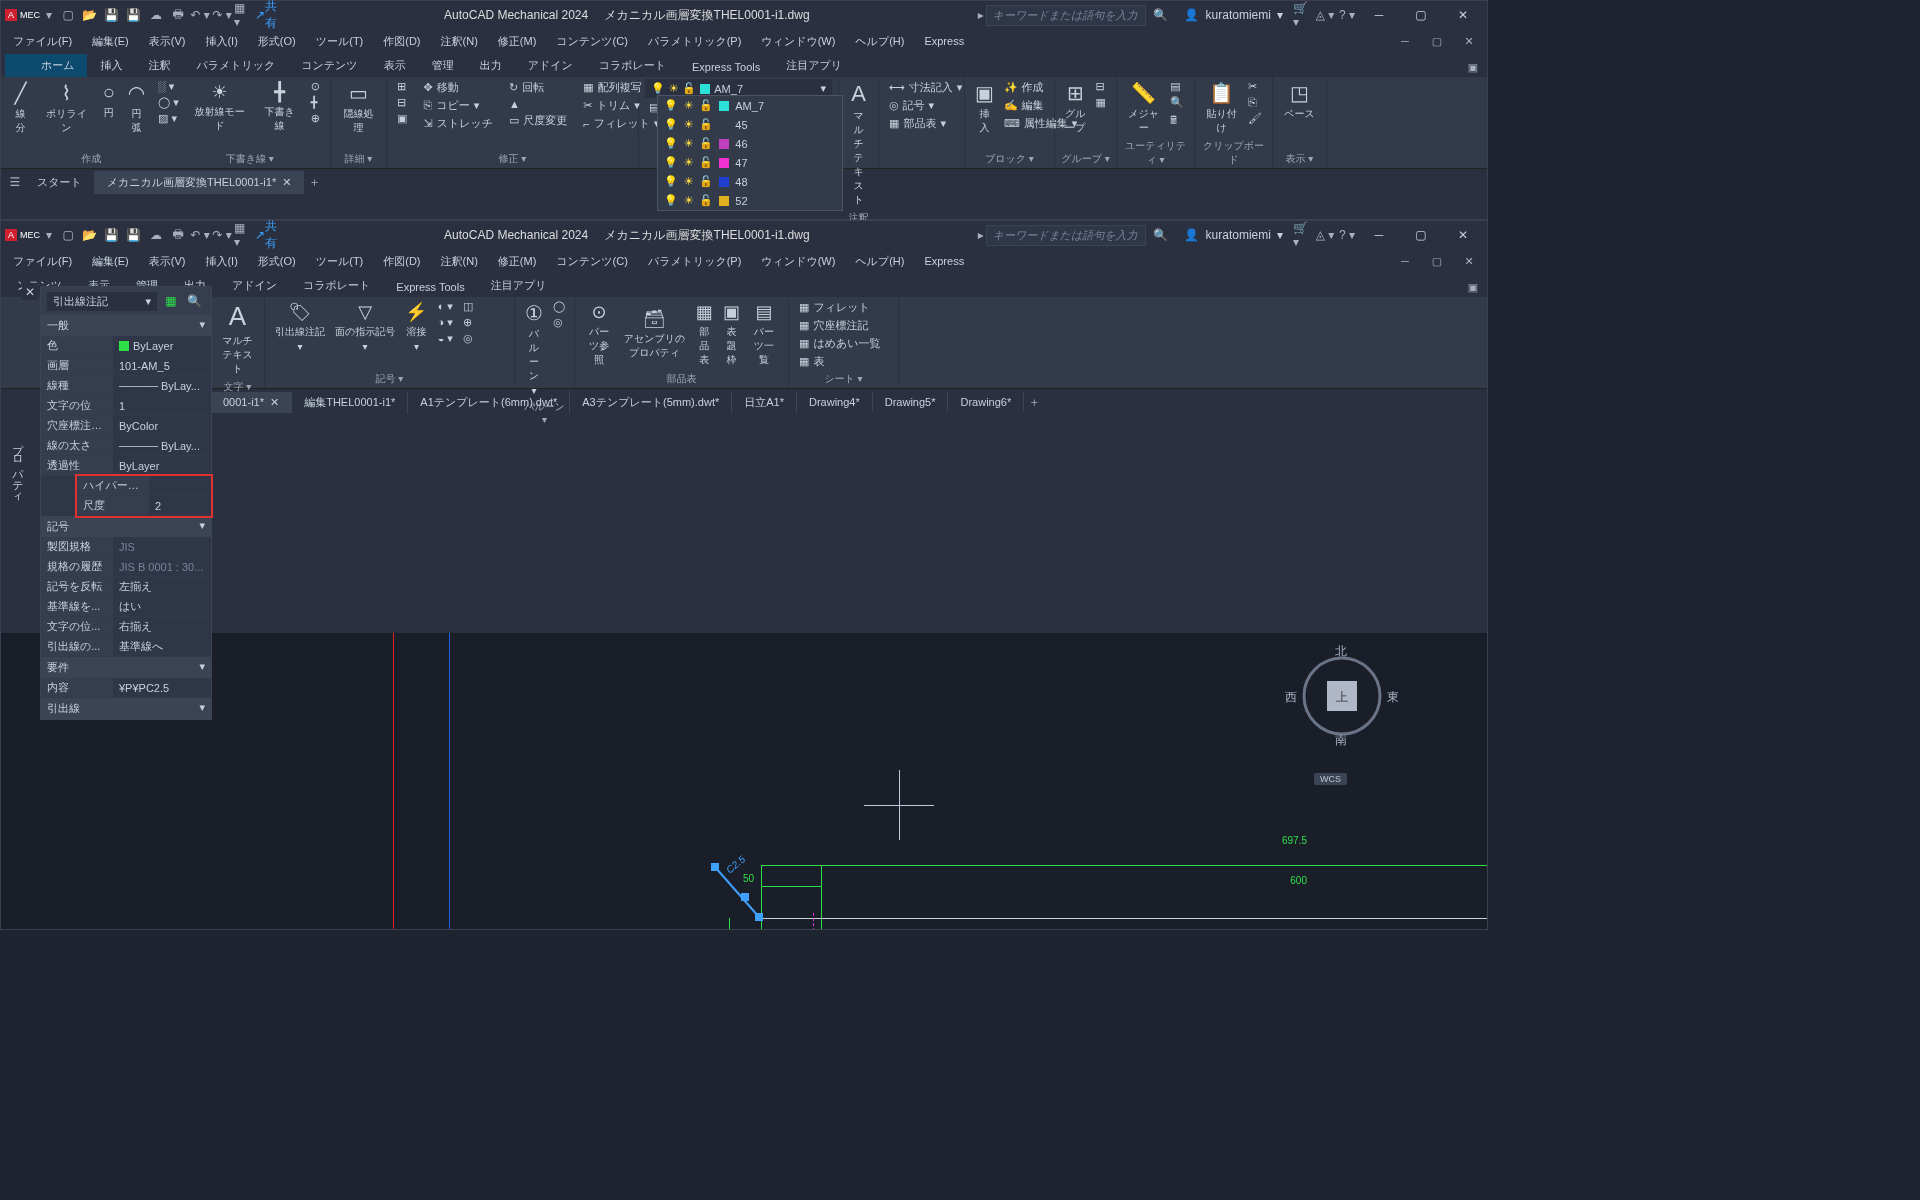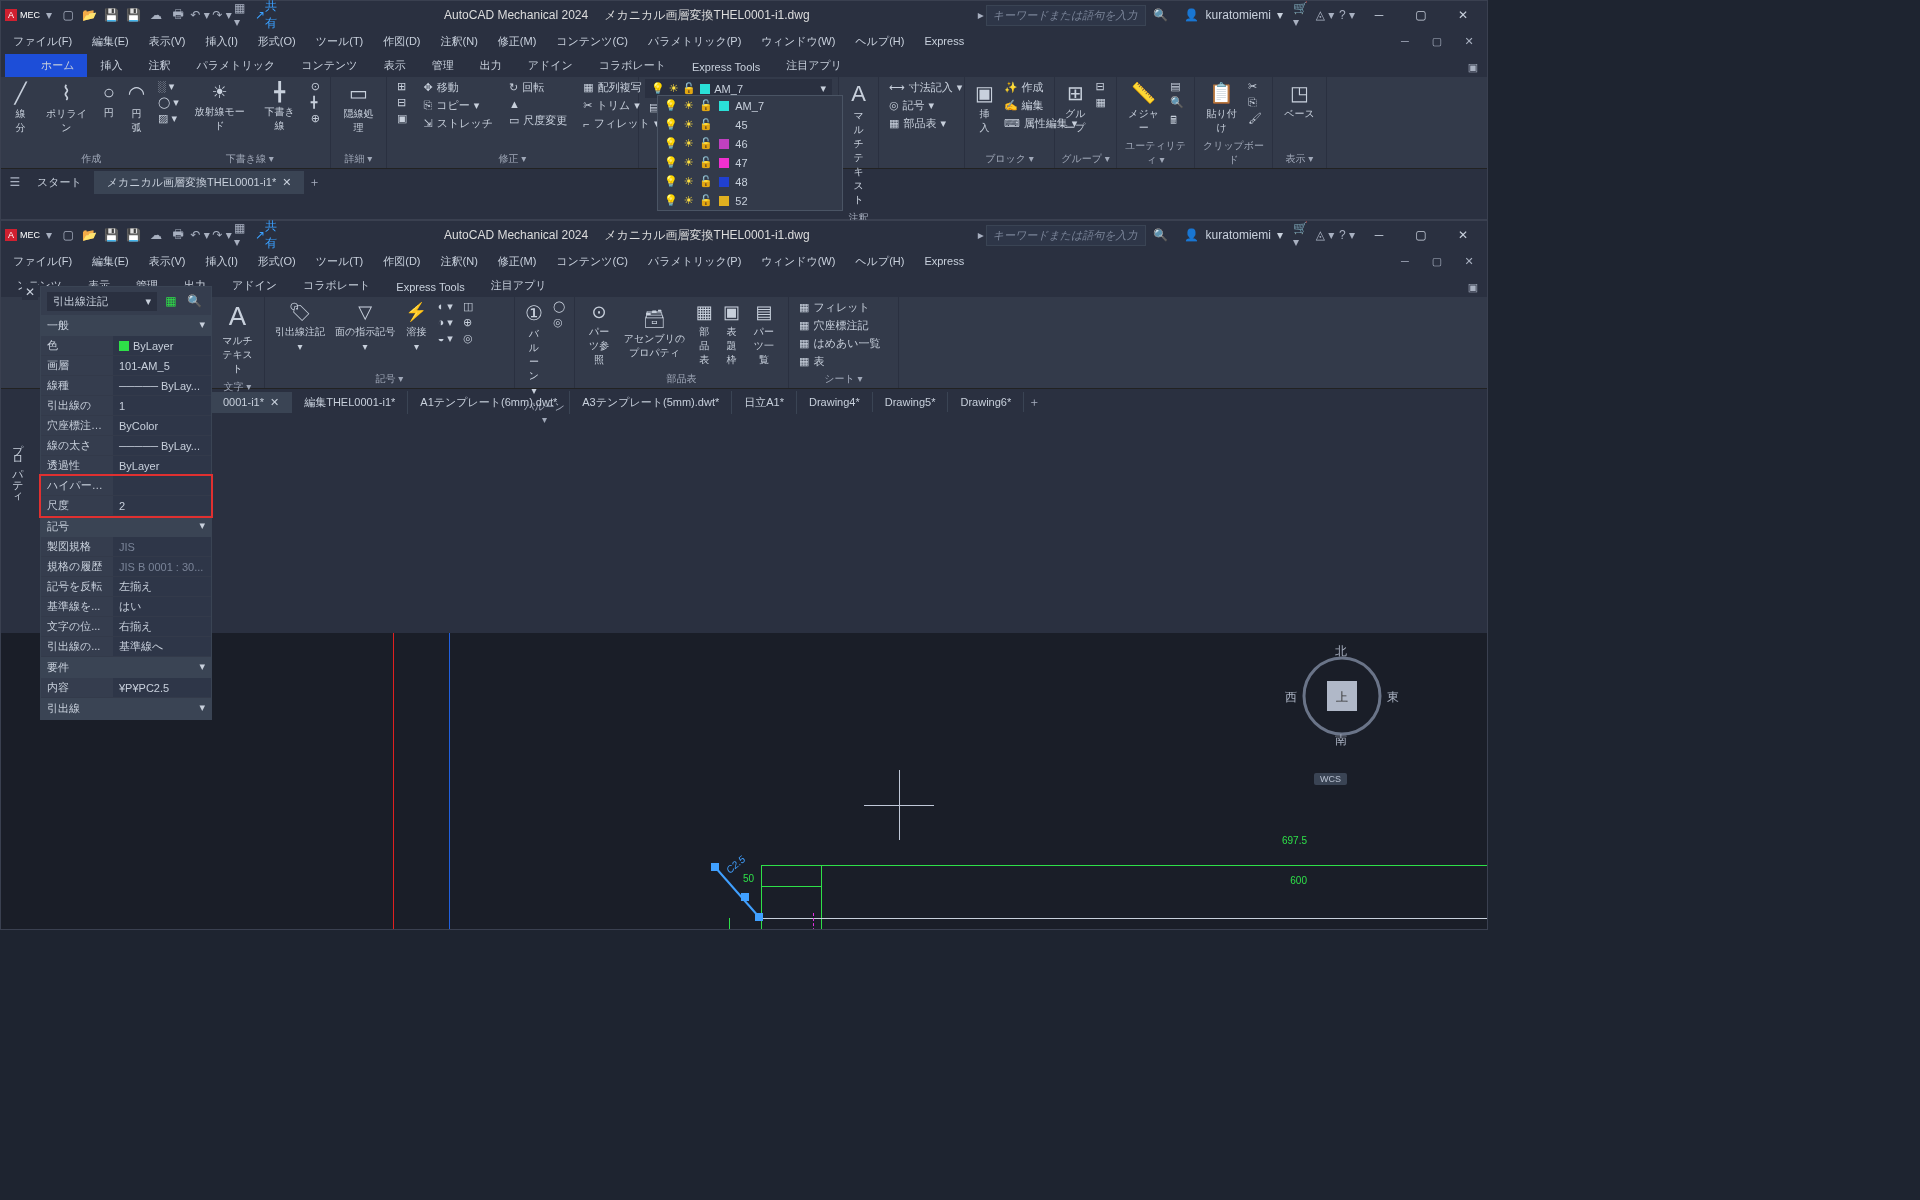--- a/index.html
+++ b/index.html
@@ -18,21 +18,21 @@
 .title-file { color: #ddd; }
 .search-box { background: #2e3648; border: 1px solid #3a4454; padding: 2px 6px; width: 160px; color: #7a8498; font-size: 11px; font-style: italic; display: flex; align-items: center; gap: 4px; }
 .win-btn { width: 40px; height: 28px; display: inline-flex; align-items: center; justify-content: center; color: #c8d0dc; cursor: pointer; }
 .user-area { display: flex; align-items: center; gap: 6px; margin: 0 8px; }
 
 .menubar { height: 24px; display: flex; align-items: center; padding: 0 8px; gap: 12px; background: #2a3040; font-size: 11px; }
 .menu-item { padding: 2px 4px; cursor: pointer; color: #c8d0dc; }
 
 .ribbon-tabs { height: 24px; display: flex; align-items: flex-end; padding: 0 4px; gap: 2px; background: #2a3040; font-size: 11px; }
 .rtab { padding: 4px 12px; cursor: pointer; color: #c8d0dc; }
-.rtab.active { background: #1d4ed8; padding-left: 36px; }
+.rtab.active { background: #0c4a6e; padding-left: 36px; }
 
 .ribbon { height: 92px; background: #333a4a; display: flex; align-items: stretch; border-bottom: 1px solid #222; }
 .rgroup { border-right: 1px solid #2a3040; padding: 2px 6px; display: flex; flex-direction: column; justify-content: space-between; }
 .rgroup-label { text-align: center; font-size: 10px; color: #a0a8b8; padding-top: 2px; }
 .rbtn { display: inline-flex; flex-direction: column; align-items: center; justify-content: center; padding: 2px 4px; cursor: pointer; color: #c8d0dc; font-size: 10px; gap: 2px; text-align: center; }
 .rbtn-row { display: flex; align-items: center; gap: 4px; padding: 1px 4px; cursor: pointer; font-size: 11px; white-space: nowrap; }
 
 .doc-tabs { height: 26px; display: flex; align-items: center; background: #2a3040; padding: 0 4px; gap: 0; }
 .dtab { padding: 4px 12px; cursor: pointer; font-size: 11px; color: #c8d0dc; border-right: 1px solid #3a4454; display: flex; align-items: center; gap: 6px; }
 .dtab.active { background: #3a4454; }
@@ -45,21 +45,21 @@
 .layer-sw { width: 10px; height: 10px; }
 
 
 .props-panel { position: absolute; left: 40px; top: 286px; width: 172px; background: #2e3648; border: 1px solid #3a4454; z-index: 30; }
 .props-hdr { display: flex; align-items: center; padding: 4px 6px; gap: 4px; background: #353d4e; }
 .props-sel { flex: 1; padding: 2px 6px; background: #2a3040; font-size: 11px; display: flex; justify-content: space-between; align-items: center; }
 .props-sec-hdr { background: #3a4454; padding: 3px 6px; font-size: 11px; display: flex; justify-content: space-between; }
 .props-row { display: flex; font-size: 11px; border-bottom: 1px solid #333a4a; }
 .props-key { width: 72px; padding: 2px 6px; color: #c8d0dc; background: #353d4e; white-space: nowrap; overflow: hidden; text-overflow: ellipsis; }
 .props-val { flex: 1; padding: 2px 6px; background: #2e3648; white-space: nowrap; overflow: hidden; text-overflow: ellipsis; display: flex; align-items: center; gap: 4px; }
-.hl-red { outline: 2px solid #e03030; }
+.hl-red { outline: 2px solid #e03030; margin-left: 36px; }
 .props-tab { position: absolute; left: 8px; top: 430px; writing-mode: vertical-rl; background: #2a3040; padding: 6px 2px; font-size: 11px; }
 .palette-collapse { position: absolute; left: 22px; top: 284px; width: 16px; height: 16px; background: #2a3040; display: flex; align-items: center; justify-content: center; cursor: pointer; z-index: 31; }
 
 .drawing-area { position: absolute; left: 0; top: 412px; right: 0; bottom: 0; background: #1a1e28; overflow: hidden; }
 .vline { position: absolute; top: 0; bottom: 0; width: 1px; }
 .navcube { position: absolute; right: 100px; top: 18px; width: 90px; height: 90px; }
 .wcs { position: absolute; right: 140px; top: 140px; background: #3a4454; padding: 1px 6px; font-size: 9px; color: #b8c0d0; border-radius: 2px; }
 .dim-lbl { position: absolute; font-size: 10px; color: #2ee048; }
 .cross { position: absolute; }
 .cross::before, .cross::after { content: ''; position: absolute; background: #c0c8d8; }
@@ -626,21 +626,21 @@
     </div>
   <div class="props-row">
       <div class="props-key">画層</div>
       <div class="props-val">101-AM_5</div>
     </div>
   <div class="props-row">
       <div class="props-key">線種</div>
       <div class="props-val">───── ByLay...</div>
     </div>
   <div class="props-row">
-      <div class="props-key">引出線の</div>
+      <div class="props-key">文字の位</div>
       <div class="props-val">1</div>
     </div>
   <div class="props-row">
       <div class="props-key">穴座標注記...</div>
       <div class="props-val">ByColor</div>
     </div>
   <div class="props-row">
       <div class="props-key">線の太さ</div>
       <div class="props-val">───── ByLay...</div>
     </div>

